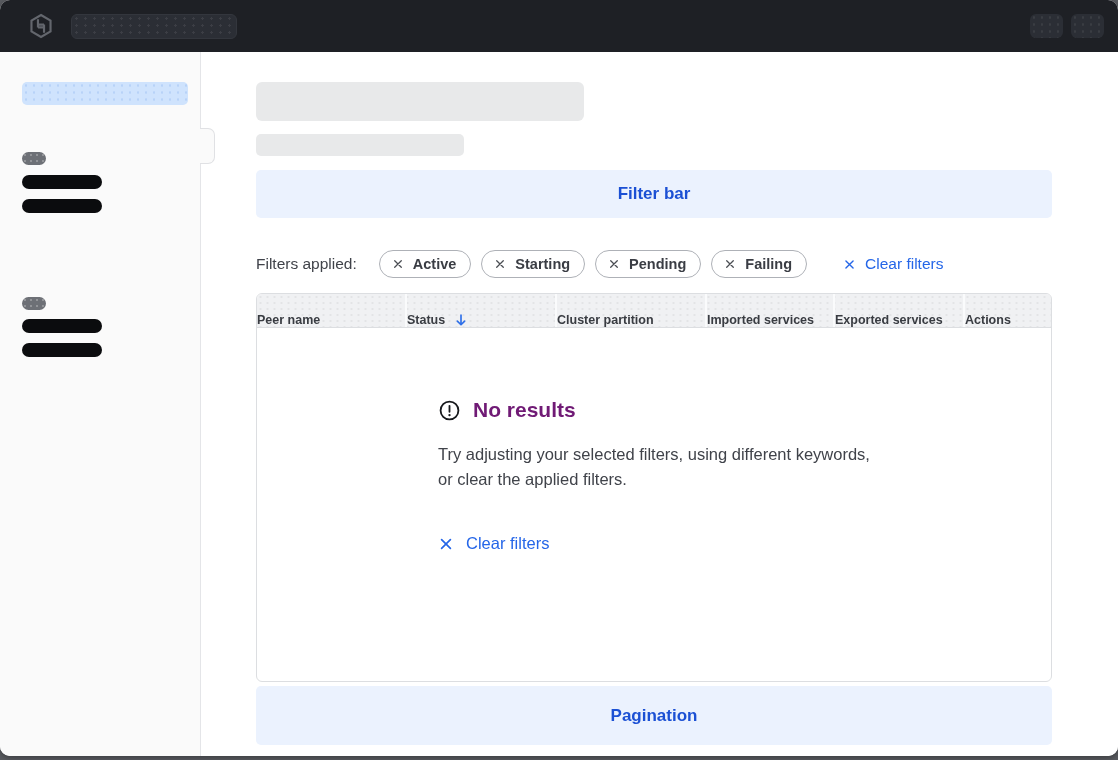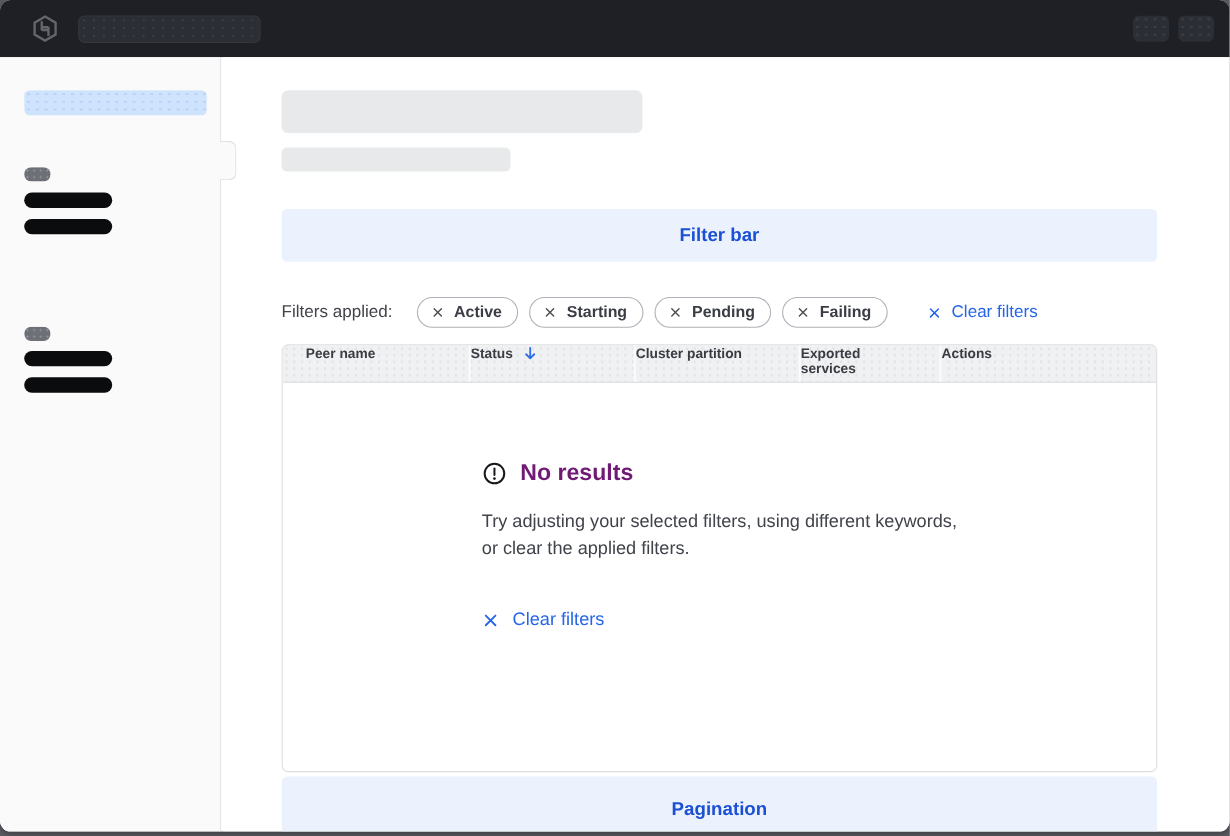--- a/index.html
+++ b/index.html
@@ -63,21 +63,21 @@
     position: absolute; left: 202px; top: 52px; right: 0; bottom: 0;
     background: #ffffff; padding: 30px 66px 0 54px; overflow: hidden;
   }
   .skel-title { width: 328px; height: 39px; border-radius: 6px; background: #e8e9ea; }
   .skel-sub   { width: 208px; height: 22px; border-radius: 5px; background: #e8e9ea; margin-top: 13px; }
   .banner {
     background: #ebf2fe; border-radius: 5px;
     display: flex; align-items: center; justify-content: center;
     color: #1b50d4; font-weight: bold; font-size: 17px;
   }
-  .banner.filter  { margin-top: 34px; height: 48px; }
+  .banner.filter  { margin-top: 14px; height: 48px; }
   .banner.paging  { margin-top: 4px;  height: 59px; }
   
   .filters-row { margin-top: 32px; height: 28px; display: flex; align-items: center; }
   .filters-label { font-size: 15.5px; color: #40434a; margin-right: 22px; }
   .pill {
     display: inline-flex; align-items: center; gap: 9px; height: 28px;
     padding: 0 14px 0 12px; border: 1px solid #aeb1b7; border-radius: 14px;
     background: #fff; font-size: 14.5px; color: #3a3d44; margin-right: 10px;
     cursor: pointer; white-space: nowrap; font-weight: bold;
   }
@@ -91,22 +91,22 @@
     margin-top: 15px; border: 1px solid #dcdee1; border-radius: 6px; overflow: hidden;
     background: #fff;
   }
   .thead {
     display: grid; grid-template-columns: 148px 150px 150px 128px 130px 1fr;
     height: 34px; background: #f0f1f3; border-bottom: 1px solid #dcdee1;
     background-image: radial-gradient(circle, rgba(0,0,0,.055) 1px, transparent 1.2px);
     background-size: 7px 6px;
   }
   .th {
-    display: flex; align-items: flex-start; padding-left: 0;
-    font-size: 12.5px; font-weight: bold; color: #393c42; gap: 9px; margin-left: 21px;
+    display: flex; align-items: flex-end; padding-left: 0;
+    font-size: 12.5px; font-weight: bold; color: #393c42; gap: 9px;
   }
   .th + .th { border-left: 2px solid #fafbfc; }
   .tbody { height: 353px; position: relative; }
   
   .empty { width: 432px; margin: 0 auto; padding-top: 70px; }
   .empty-head { display: flex; align-items: center; gap: 12px; }
   .empty-title { font-size: 21px; font-weight: bold; color: #701a75; }
   .empty-desc { margin-top: 20px; font-size: 16.5px; line-height: 1.52; color: #40434a; }
   .empty-clear {
     margin-top: 42px; display: inline-flex; align-items: center; gap: 12px;
@@ -226,20 +226,23 @@
         <div class="th">
           <span>Status</span>
           <span style="display:flex;color:#2e6fe8">
             <svg width="14" height="14">
                 <use href="#i-arrow-down"></use>
               </svg>
           </span>
         </div>
         <div class="th">
           <span>Cluster partition</span>
+        </div>
+        <div class="th">
+          <span>Imported services</span>
         </div>
         <div class="th">
           <span>Exported services</span>
         </div>
         <div class="th">
           <span>Actions</span>
         </div>
       </div>
 
       <div class="tbody">

